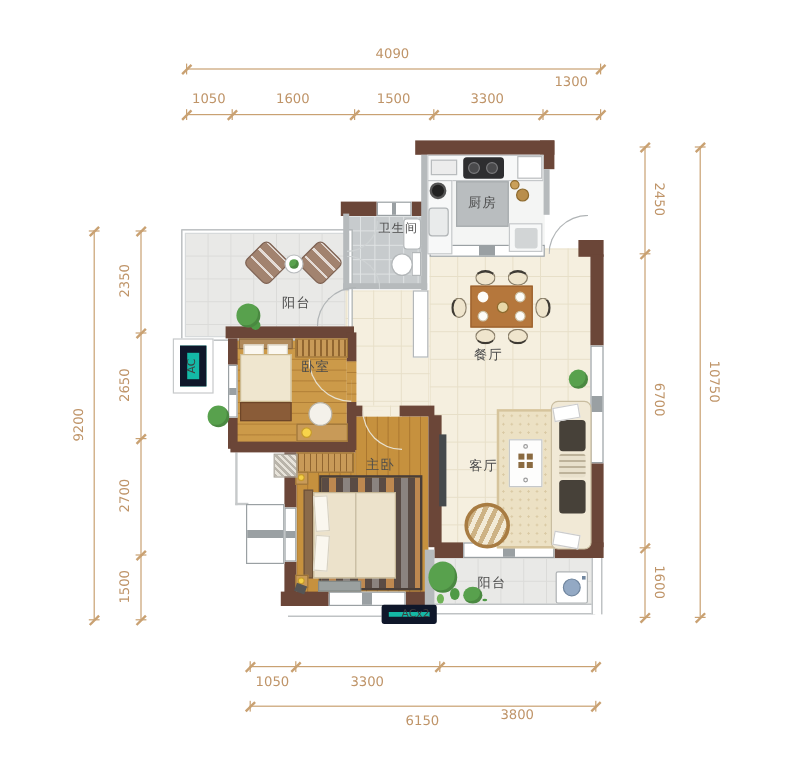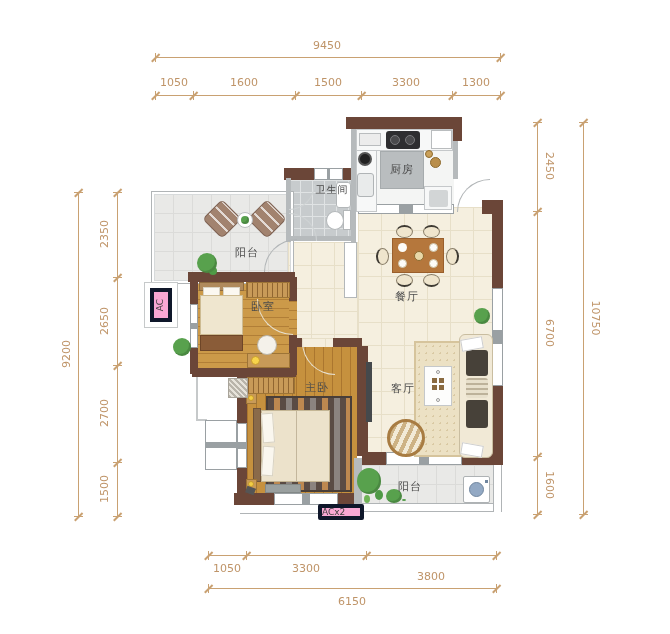--- a/index.html
+++ b/index.html
@@ -19,22 +19,22 @@
   .woodH{background-color:#cc9a49;background-image:linear-gradient(rgba(125,75,20,.35) 1px,transparent 1px);background-size:100% 9px}
   .woodV{background-color:#c6913e;background-image:linear-gradient(90deg,rgba(120,70,20,.35) 1px,transparent 1px);background-size:9px 100%}
   
   .dl{position:absolute;background:#c9a172}
   .dt{position:absolute;color:#bf9468;font-size:11px;transform:translate(-50%,-50%);white-space:nowrap}
   .dtL{transform:translate(-50%,-50%) rotate(-90deg)}
   .dtR{transform:translate(-50%,-50%) rotate(90deg)}
   .tkc,.tks{position:absolute;background:#c9a172}
   
   .rl{position:absolute;color:#4c4c4c;font-size:11px;letter-spacing:1px;transform:translate(-50%,-50%);white-space:nowrap}
-  .acb{position:absolute;background:#f9a8d4;border:4px solid #0f172a;color:#3f3f3f;font-size:9px;
-       display:flex;align-items:center;justify-content:flex-start;box-sizing:border-box}
+  .acb{position:absolute;background:#14b8a6;border:6px solid #0f172a;color:#3f3f3f;font-size:9px;
+       display:flex;align-items:center;justify-content:flex-end;box-sizing:border-box}
   .arc{position:absolute;box-sizing:border-box}
   .plant{position:absolute;border-radius:50%;background:#58a14d;box-shadow:inset -2px -2px 0 rgba(0,0,0,.15)}
   .railX{position:absolute;background:#fff;border-top:1.5px solid #b0b4b6;border-bottom:1.5px solid #b0b4b6;box-sizing:border-box}
   .railY{position:absolute;background:#fff;border-left:1.5px solid #b0b4b6;border-right:1.5px solid #b0b4b6;box-sizing:border-box}
   .tan{position:absolute;background:#c89a58;border:1px solid #9d7436;box-sizing:border-box}
 </style>
 </head>
 <body>
 
 <div id="stage">
@@ -219,30 +219,30 @@
 
   <div class="dl" style="left:155px;top:57px;width:345px;height:1px"></div>
   <div class="dl" style="left:155px;top:95px;width:345px;height:1px"></div>
   <div class="dl" style="left:208px;top:555px;width:288px;height:1px"></div>
   <div class="dl" style="left:208px;top:588px;width:288px;height:1px"></div>
   <div class="dl" style="left:78px;top:192px;width:1px;height:324px"></div>
   <div class="dl" style="left:117px;top:192px;width:1px;height:324px"></div>
   <div class="dl" style="left:537px;top:122px;width:1px;height:392px"></div>
   <div class="dl" style="left:583px;top:122px;width:1px;height:392px"></div>
 
-  <div class="dt" style="left:327px;top:45px">9450</div>
+  <div class="dt" style="left:327px;top:45px">4090</div>
   <div class="dt" style="left:174px;top:82px">1050</div>
   <div class="dt" style="left:244px;top:82px">1600</div>
   <div class="dt" style="left:328px;top:82px">1500</div>
   <div class="dt" style="left:406px;top:82px">3300</div>
-  <div class="dt" style="left:476px;top:82px">1300</div>
+  <div class="dt" style="left:476px;top:68px">1300</div>
 
   <div class="dt" style="left:227px;top:568px">1050</div>
   <div class="dt" style="left:306px;top:568px">3300</div>
-  <div class="dt" style="left:431px;top:576px">3800</div>
+  <div class="dt" style="left:431px;top:596px">3800</div>
   <div class="dt" style="left:352px;top:601px">6150</div>
 
   <div class="dt dtL" style="left:66px;top:354px">9200</div>
   <div class="dt dtL" style="left:104px;top:234px">2350</div>
   <div class="dt dtL" style="left:104px;top:321px">2650</div>
   <div class="dt dtL" style="left:104px;top:413px">2700</div>
   <div class="dt dtL" style="left:104px;top:489px">1500</div>
 
   <div class="dt dtR" style="left:549px;top:166px">2450</div>
   <div class="dt dtR" style="left:549px;top:333px">6700</div>

